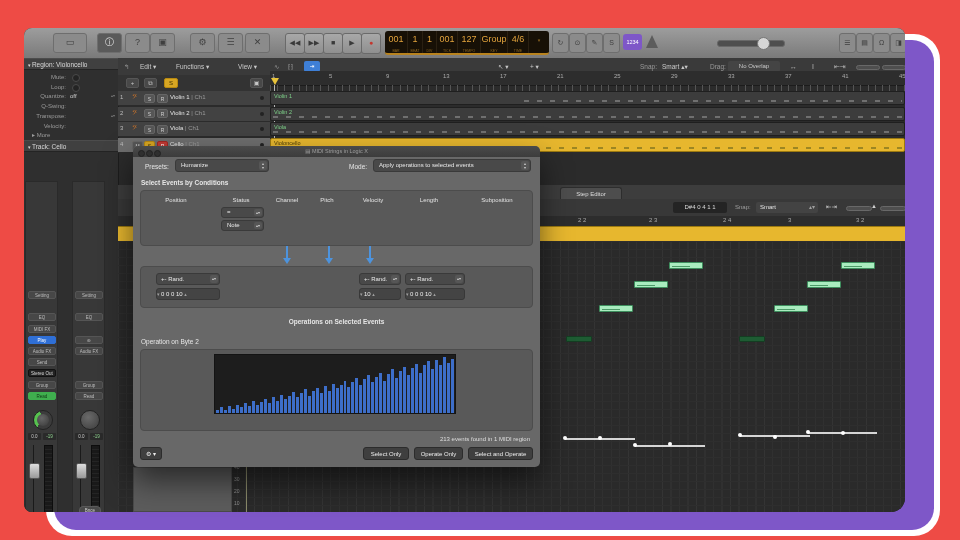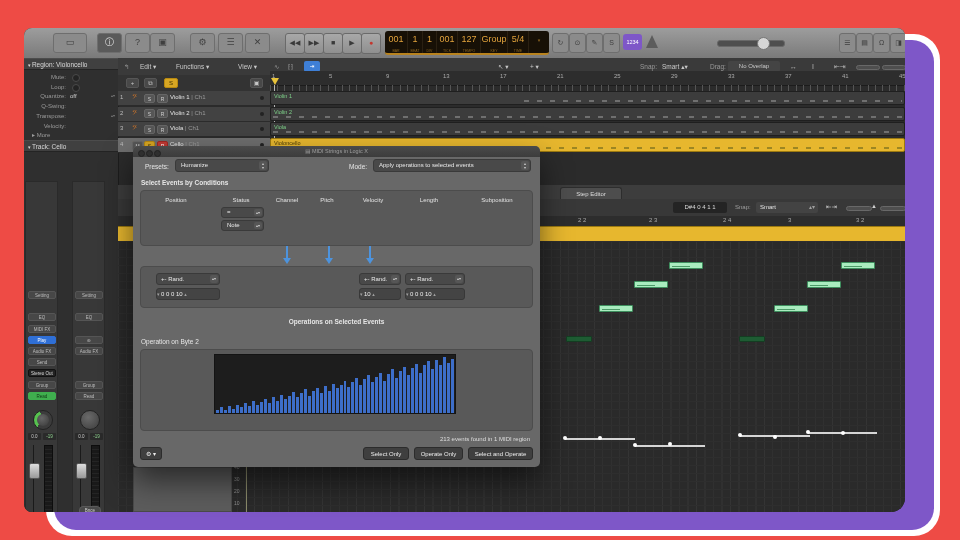--- a/index.html
+++ b/index.html
@@ -162,21 +162,21 @@
           </div>
           <div class="cell" style="flex: 0 0 22px;">
             <div style="">127</div>
             <div class="lbl">TEMPO</div>
           </div>
           <div class="cell" style="flex: 0 0 26px;">
             <div style="">Group</div>
             <div class="lbl">KEY</div>
           </div>
           <div class="cell" style="flex: 0 0 20px;">
-            <div style="">5/4</div>
+            <div style="">4/6</div>
             <div class="lbl">TIME</div>
           </div>
           <div style="flex: 1 1 0%; color: rgb(138, 100, 32); font-size: 5px; line-height: 18px; text-align: center;">▾</div>
         </div>
     <div id="tb-modes">
           <div class="tbtn" style="left: 528px; width: 15px; font-size: 7px;">↻</div>
           <div class="tbtn" style="left: 545px; width: 15px; font-size: 7px;">⊙</div>
           <div class="tbtn" style="left: 562px; width: 15px; font-size: 7px;">✎</div>
           <div class="tbtn" style="left: 579px; width: 15px; font-size: 7px;">S</div>
         </div>

